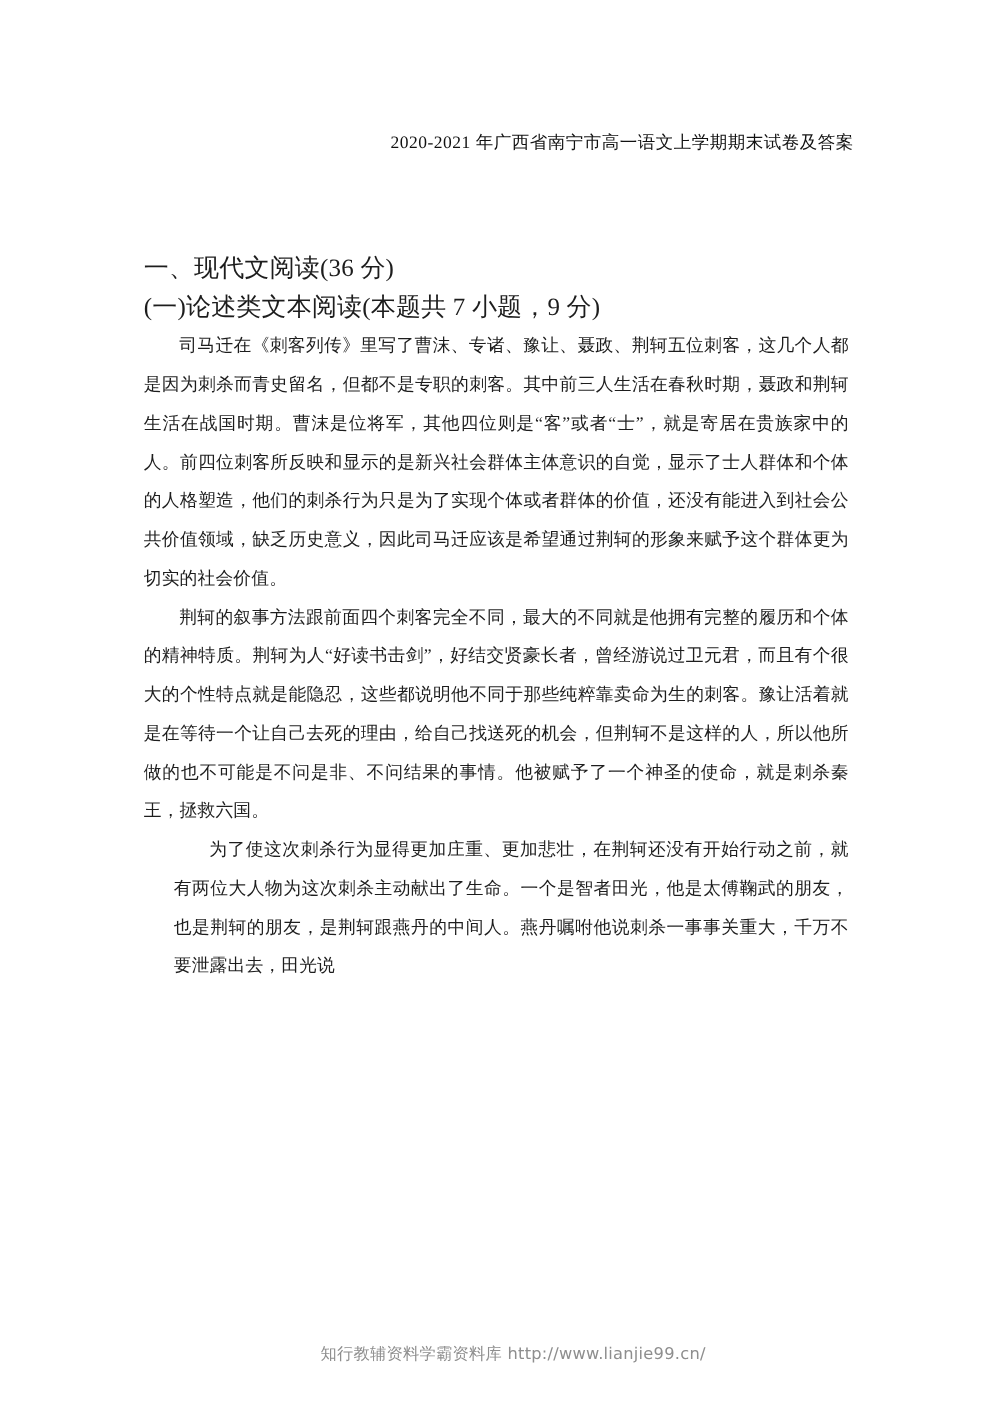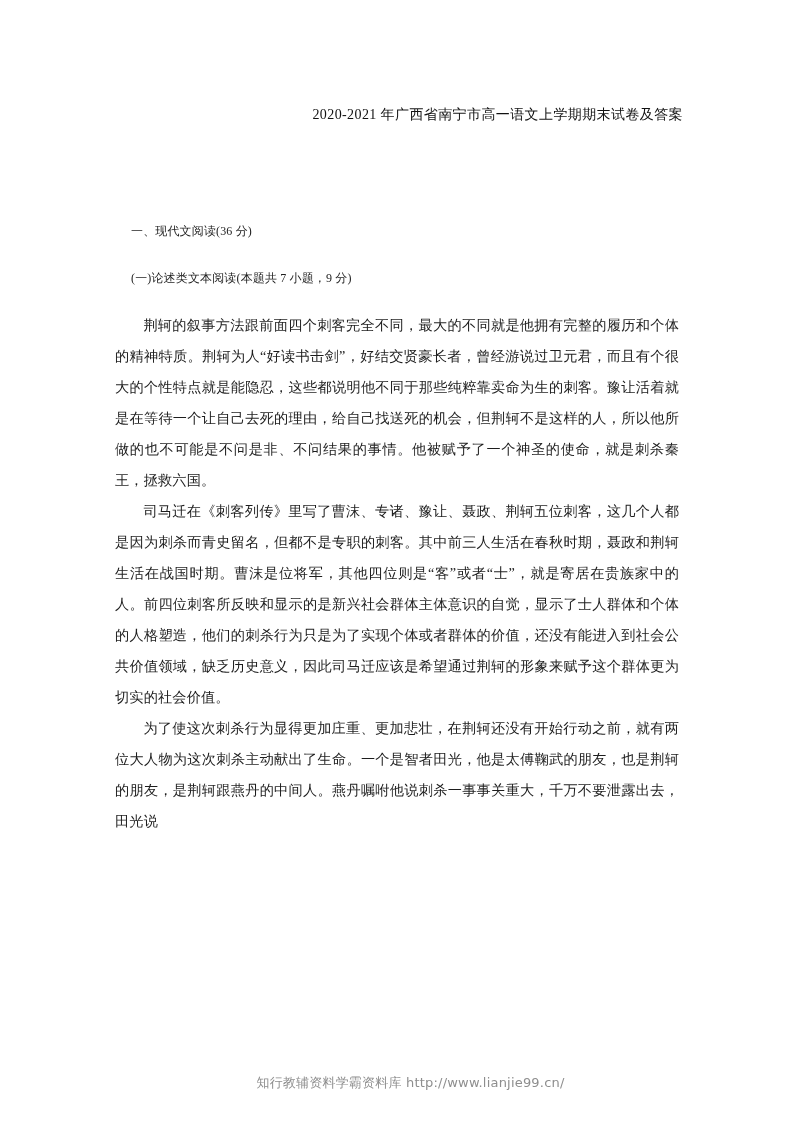--- a/index.html
+++ b/index.html
@@ -45,35 +45,36 @@
     font-size: 14.2px;
     line-height: 31px;
     text-align: justify;
     text-justify: inter-ideograph;
     margin: 0;
     color: #1d1d1d;
     letter-spacing: 0.15px;
   }
 
   .head-line {
-    font-size: 12px;
+    font-size: 20px;
     line-height: 31px;
-    margin: 16px;
+    margin: 0;
     color: #1d1d1d;
     white-space: nowrap;
     letter-spacing: 0.15px;
   }
 
   .indent2 {
     text-indent: 2em;
   }
 
   
   .line-para:last-child {
     text-align: justify;
+    margin-left: 24px;
   }
 
   
   .footer-watermark {
     position: absolute;
     left: 14px;
     top: 1074px;
     width: 793px;
     text-align: center;
     font-family: "DejaVu Sans", "Liberation Sans", sans-serif;
@@ -90,23 +91,23 @@
 
   <div class="doc-title">2020-2021 年广西省南宁市高一语文上学期期末试卷及答案</div>
 
   <div class="body-block">
 
     <p class="head-line">一、现代文阅读(36 分)</p>
 
     <p class="head-line">(一)论述类文本阅读(本题共 7 小题，9 分)</p>
 
 
+    <p class="line-para indent2">司马迁在《刺客列传》里写了曹沫、专诸、豫让、聂政、荆轲五位刺客，这几个人都是因为刺杀而青史留名，但都不是专职的刺客。其中前三人生活在春秋时期，聂政和荆轲生活在战国时期。曹沫是位将军，其他四位则是“客”或者“士”，就是寄居在贵族家中的人。前四位刺客所反映和显示的是新兴社会群体主体意识的自觉，显示了士人群体和个体的人格塑造，他们的刺杀行为只是为了实现个体或者群体的价值，还没有能进入到社会公共价值领域，缺乏历史意义，因此司马迁应该是希望通过荆轲的形象来赋予这个群体更为切实的社会价值。</p>
+
     <p class="line-para indent2">荆轲的叙事方法跟前面四个刺客完全不同，最大的不同就是他拥有完整的履历和个体的精神特质。荆轲为人“好读书击剑”，好结交贤豪长者，曾经游说过卫元君，而且有个很大的个性特点就是能隐忍，这些都说明他不同于那些纯粹靠卖命为生的刺客。豫让活着就是在等待一个让自己去死的理由，给自己找送死的机会，但荆轲不是这样的人，所以他所做的也不可能是不问是非、不问结果的事情。他被赋予了一个神圣的使命，就是刺杀秦王，拯救六国。</p>
-
-    <p class="line-para indent2">司马迁在《刺客列传》里写了曹沫、专诸、豫让、聂政、荆轲五位刺客，这几个人都是因为刺杀而青史留名，但都不是专职的刺客。其中前三人生活在春秋时期，聂政和荆轲生活在战国时期。曹沫是位将军，其他四位则是“客”或者“士”，就是寄居在贵族家中的人。前四位刺客所反映和显示的是新兴社会群体主体意识的自觉，显示了士人群体和个体的人格塑造，他们的刺杀行为只是为了实现个体或者群体的价值，还没有能进入到社会公共价值领域，缺乏历史意义，因此司马迁应该是希望通过荆轲的形象来赋予这个群体更为切实的社会价值。</p>
 
 
     <p class="line-para indent2">为了使这次刺杀行为显得更加庄重、更加悲壮，在荆轲还没有开始行动之前，就有两位大人物为这次刺杀主动献出了生命。一个是智者田光，他是太傅鞠武的朋友，也是荆轲的朋友，是荆轲跟燕丹的中间人。燕丹嘱咐他说刺杀一事事关重大，千万不要泄露出去，田光说</p>
 
   </div>
 
   <div class="footer-watermark">知行教辅资料学霸资料库 http://www.lianjie99.cn/</div>
 
 </div>
 

